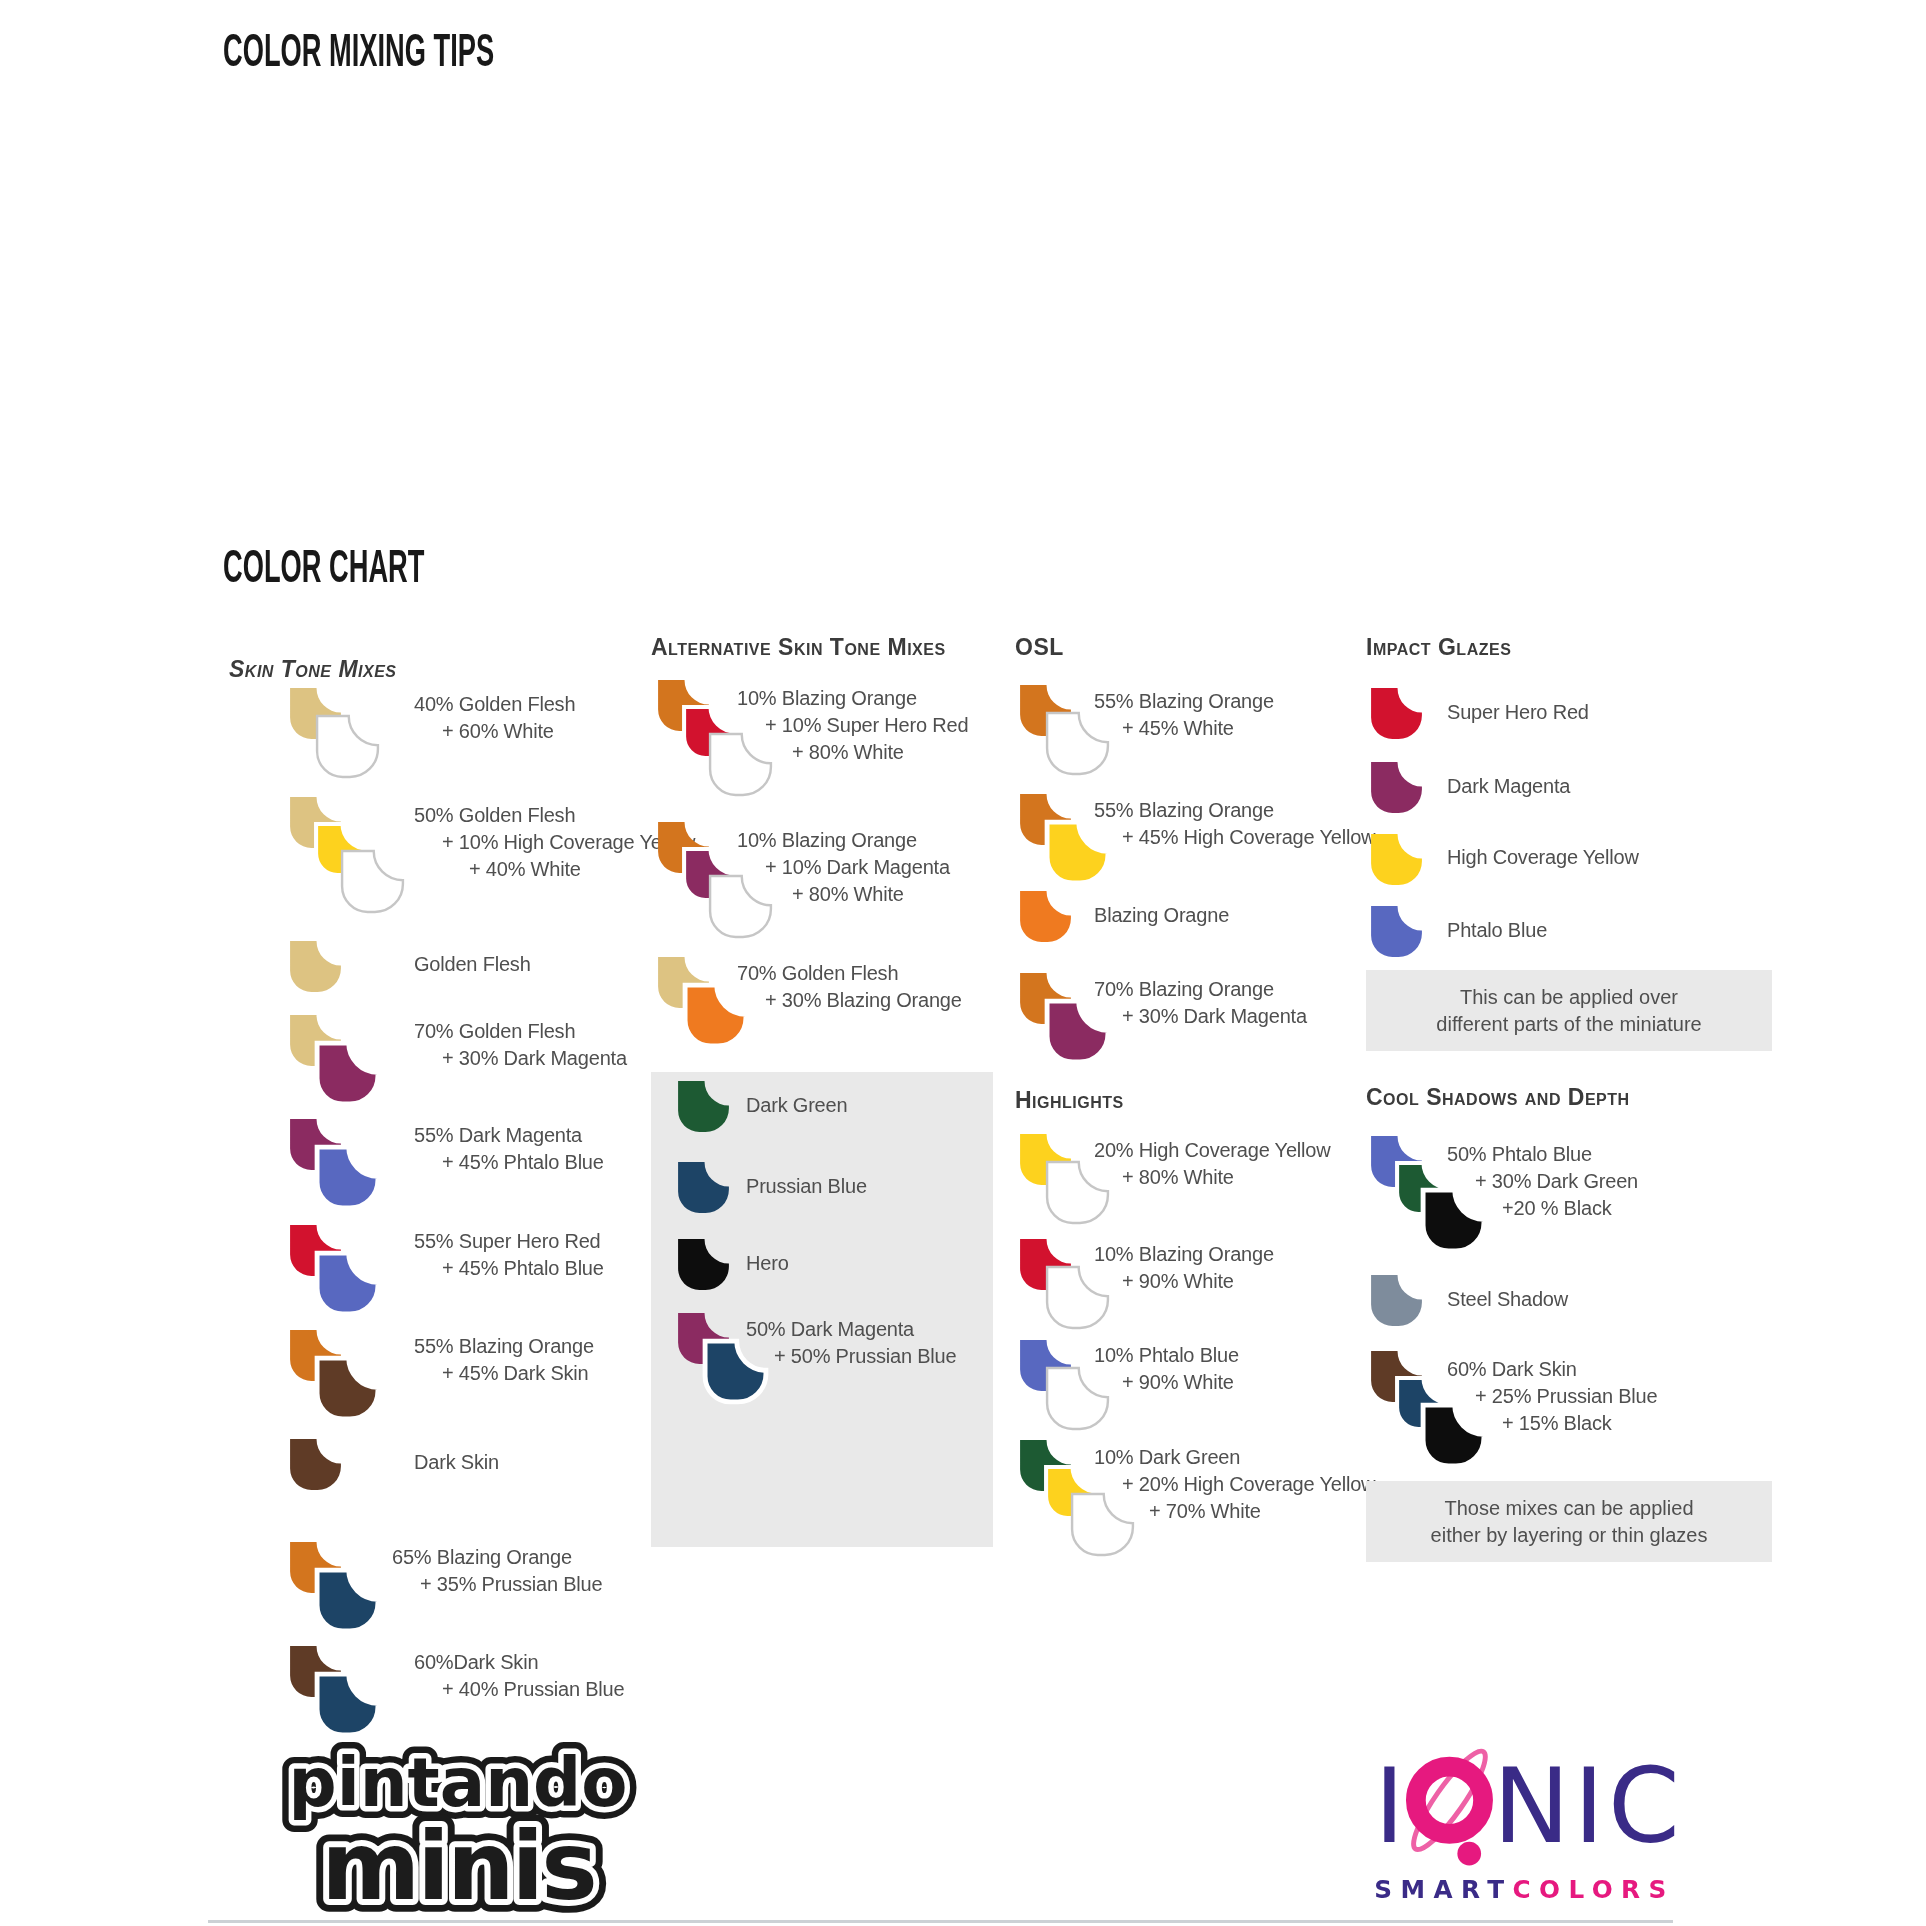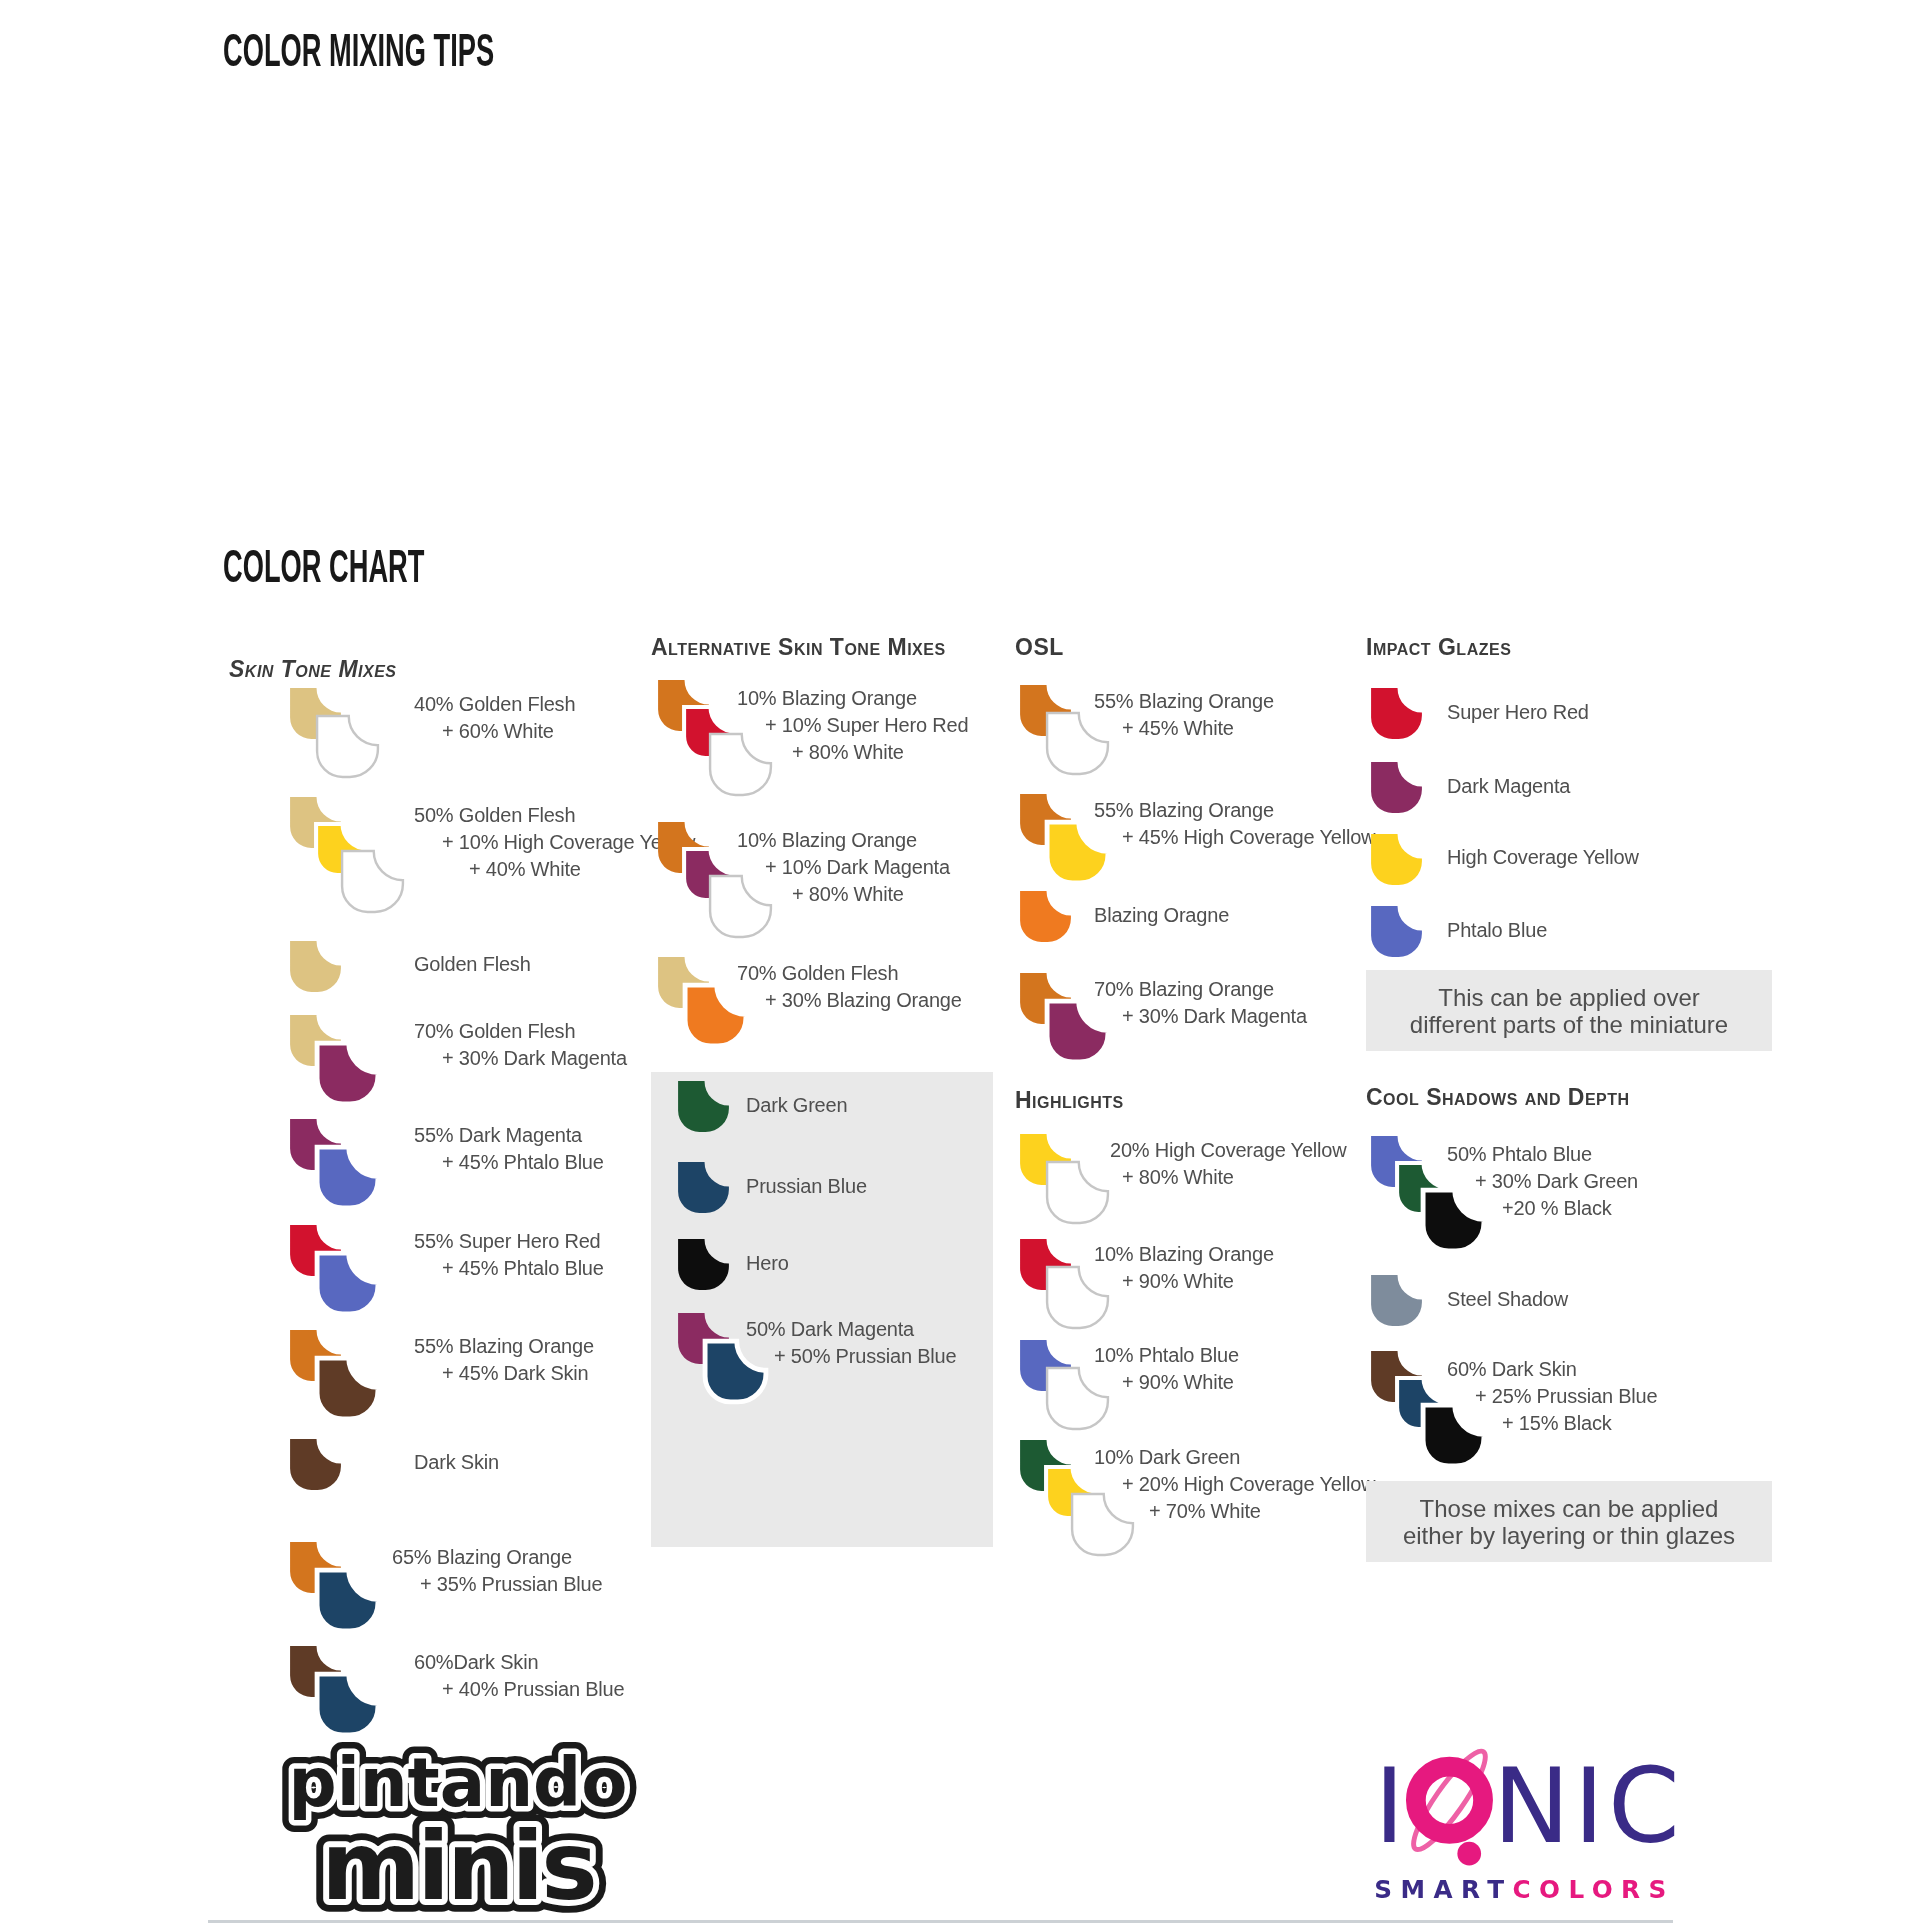--- a/index.html
+++ b/index.html
@@ -7,21 +7,21 @@
         font-family:"Liberation Sans","DejaVu Sans",sans-serif;}
   .big-title{position:absolute;left:223px;font-weight:800;font-size:47px;color:#181818;
              letter-spacing:0px;transform:scaleX(0.58);transform-origin:left center;white-space:nowrap;}
   .paras{position:absolute;left:223px;top:103px;}
   .col-header{position:absolute;font-variant:small-caps;font-variant-caps:small-caps;
               font-weight:700;font-size:23px;color:#3b3b3b;letter-spacing:0.5px;white-space:nowrap;}
   .swatch{position:absolute;}
   .entry-label{position:absolute;}
   .entry-line{font-size:20px;line-height:27px;color:#4f4f4f;letter-spacing:-0.2px;white-space:nowrap;}
   .note-box{position:absolute;background:#e9e9e9;}
-  .note-line{font-size:24px;line-height:27px;color:#4f4f4f;text-align:center;white-space:nowrap;}
+  .note-line{font-size:20px;line-height:27px;color:#4f4f4f;text-align:center;white-space:nowrap;}
   .bottom-rule{position:absolute;left:208px;top:1920px;width:1465px;height:3px;background:#ccd1d5;}
 </style>
 </head>
 <body>
 
 <div class="page">
 
   <div class="big-title" style="top:22px;">COLOR MIXING TIPS</div>
 
   <div class="paras"></div>
@@ -279,21 +279,21 @@
       <div class="col-header" style="left: 1015px; top: 1087px;">Highlights</div>
       <div class="swatch" style="left: 1015px; top: 1129px; width: 105px; height: 106px;">
         <svg viewBox="-10 -10 120 120" width="61" height="61" style="position: absolute; left: 0px; top: 0px;">
           <path d="M0 0 H52 A48 48 0 0 0 100 48 V54 A46 46 0 0 1 54 100 H42 A42 42 0 0 1 0 58 Z" fill="#fdd21e"></path>
         </svg>
         <svg viewBox="-10 -10 120 120" width="73" height="73" style="position: absolute; left: 26px; top: 27px;">
           <path d="M0 0 H52 A48 48 0 0 0 100 48 V54 A46 46 0 0 1 54 100 H42 A42 42 0 0 1 0 58 Z" fill="#ffffff" stroke="#c6c6c6" stroke-width="4"></path>
         </svg>
       </div>
       <div class="entry-label" style="left: 1094px; top: 1137px;">
-        <div class="entry-line" style="margin-left: 16px;">20% High Coverage Yellow</div>
+        <div class="entry-line" style="margin-left: 0px;">20% High Coverage Yellow</div>
         <div class="entry-line" style="margin-left: 28px;">+ 80% White</div>
       </div>
       <div class="swatch" style="left: 1015px; top: 1234px; width: 105px; height: 106px;">
         <svg viewBox="-10 -10 120 120" width="61" height="61" style="position: absolute; left: 0px; top: 0px;">
           <path d="M0 0 H52 A48 48 0 0 0 100 48 V54 A46 46 0 0 1 54 100 H42 A42 42 0 0 1 0 58 Z" fill="#d2122e"></path>
         </svg>
         <svg viewBox="-10 -10 120 120" width="73" height="73" style="position: absolute; left: 26px; top: 27px;">
           <path d="M0 0 H52 A48 48 0 0 0 100 48 V54 A46 46 0 0 1 54 100 H42 A42 42 0 0 1 0 58 Z" fill="#ffffff" stroke="#c6c6c6" stroke-width="4"></path>
         </svg>
       </div>

